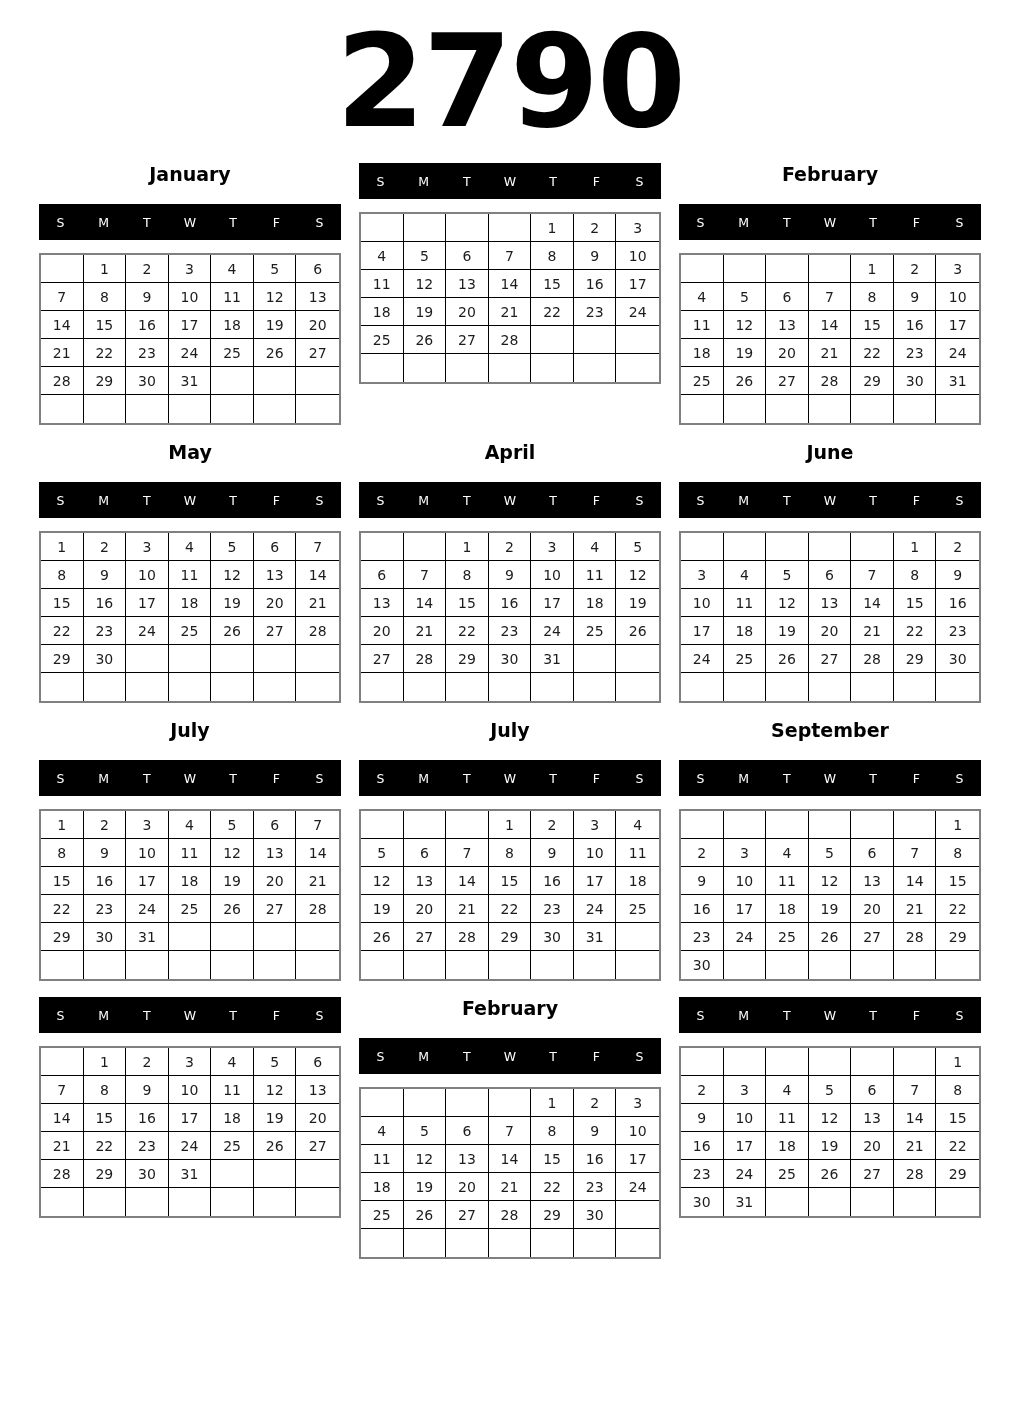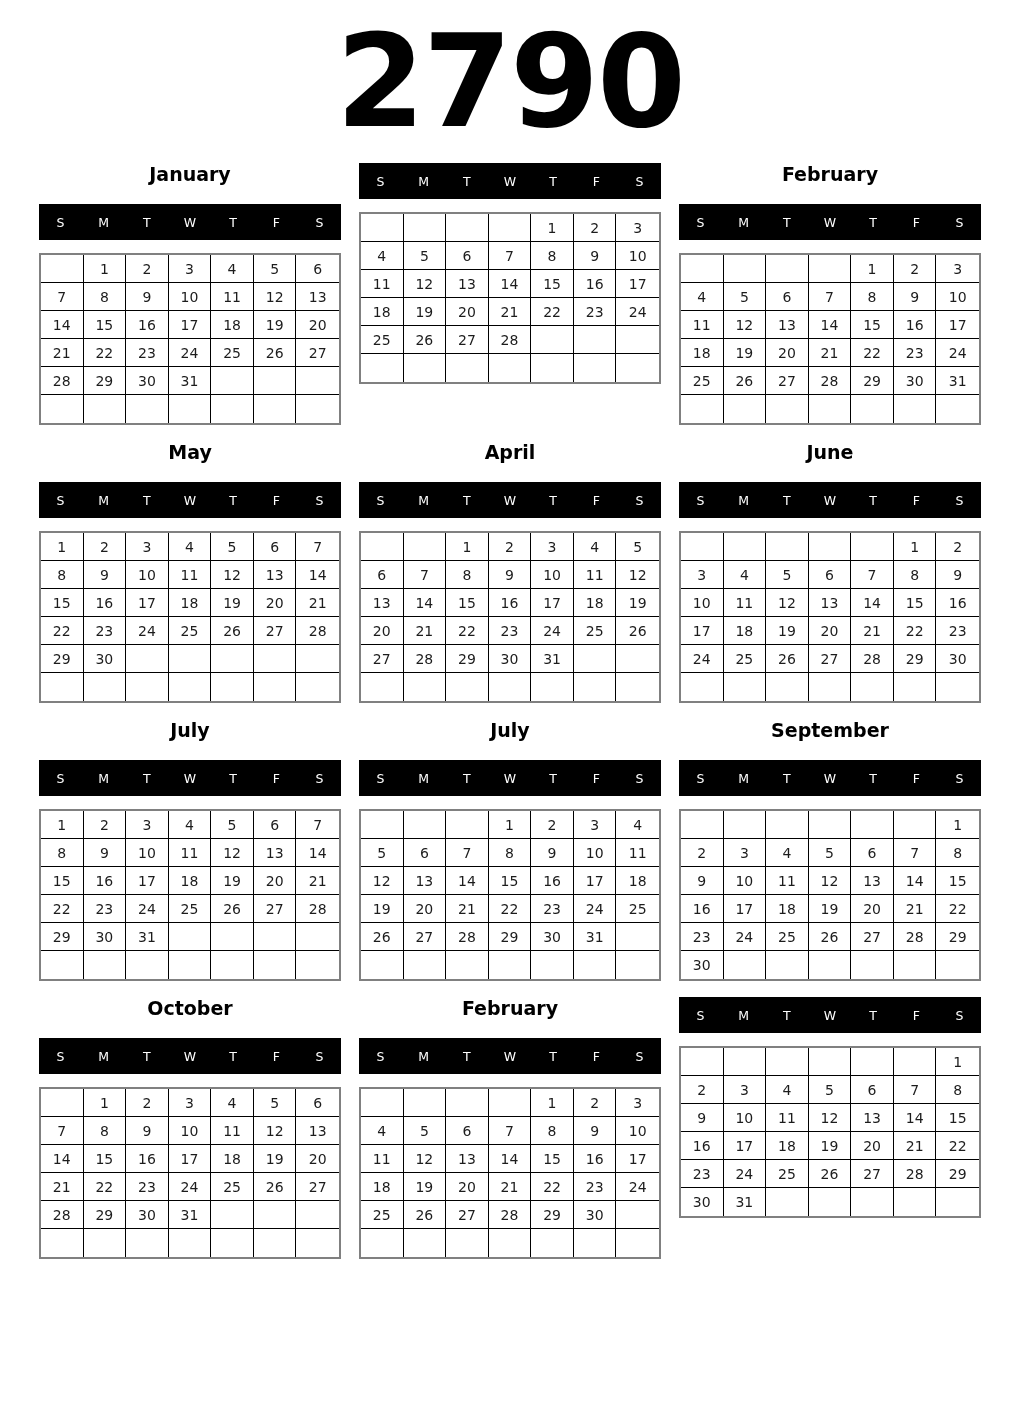--- a/index.html
+++ b/index.html
@@ -588,21 +588,20 @@
           <div class="cell"></div>
           <div class="cell"></div>
           <div class="cell"></div>
           <div class="cell"></div>
           <div class="cell"></div>
           <div class="cell"></div>
         </div>
   </div>
 
   <div class="month">
-    <div class="month-name">October</div>
     <div class="dow">
           <div class="dow-cell">S</div>
           <div class="dow-cell">M</div>
           <div class="dow-cell">T</div>
           <div class="dow-cell">W</div>
           <div class="dow-cell">T</div>
           <div class="dow-cell">F</div>
           <div class="dow-cell">S</div>
         </div>
     <div class="weeks">

